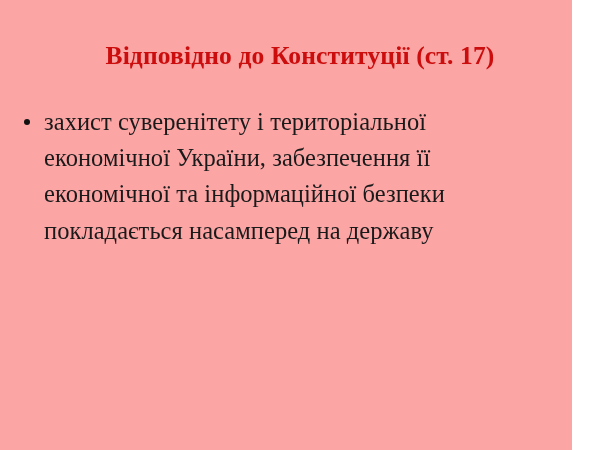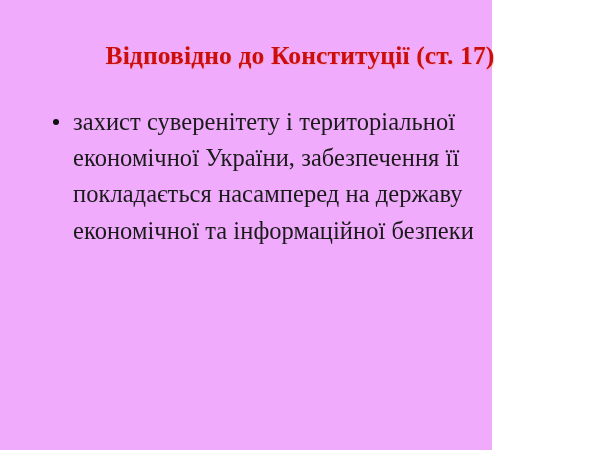--- a/index.html
+++ b/index.html
@@ -9,43 +9,43 @@
   }
   body {
     width: 600px;
     height: 450px;
     background: #ffffff;
     font-family: "Liberation Serif", "DejaVu Serif", serif;
     overflow: hidden;
   }
   .slide {
     position: relative;
-    width: 492px;
+    width: 572px;
     height: 450px;
-    background: #f0abfc;
+    background: #fca5a5;
     box-sizing: border-box;
   }
   .slide-title {
     position: absolute;
     left: 0;
     top: 41px;
     width: 600px;
     text-align: center;
     font-family: "Liberation Serif", "DejaVu Serif", serif;
     font-weight: bold;
     font-size: 25.5px;
     line-height: 30px;
     letter-spacing: 0.15px;
     color: #cc0d0d;
     text-shadow: 1px 1px 0 rgba(240, 160, 160, 0.55);
     white-space: nowrap;
   }
   .body-block {
     position: absolute;
-    left: 48px;
+    left: 19px;
     top: 104px;
     width: 545px;
   }
   .bullet-item {
     position: relative;
     padding-left: 25px;
     font-family: "Liberation Serif", "DejaVu Serif", serif;
     font-size: 24.5px;
     line-height: 36.2px;
     color: #1a1a1a;
@@ -76,20 +76,20 @@
 
   <div class="slide-title">Відповідно до Конституції (ст. 17)</div>
 
   <div class="body-block">
 
     <div class="bullet-item">
       <span class="bullet-marker"></span>
       <span class="bullet-text">
         <span class="bullet-line">захист суверенітету і територіальної</span>
         <span class="bullet-line">економічної України, забезпечення її</span>
+        <span class="bullet-line">економічної та інформаційної безпеки</span>
         <span class="bullet-line">покладається насамперед на державу</span>
-        <span class="bullet-line">економічної та інформаційної безпеки</span>
       </span>
     </div>
 
   </div>
 
 </div>
 
 </body></html>

